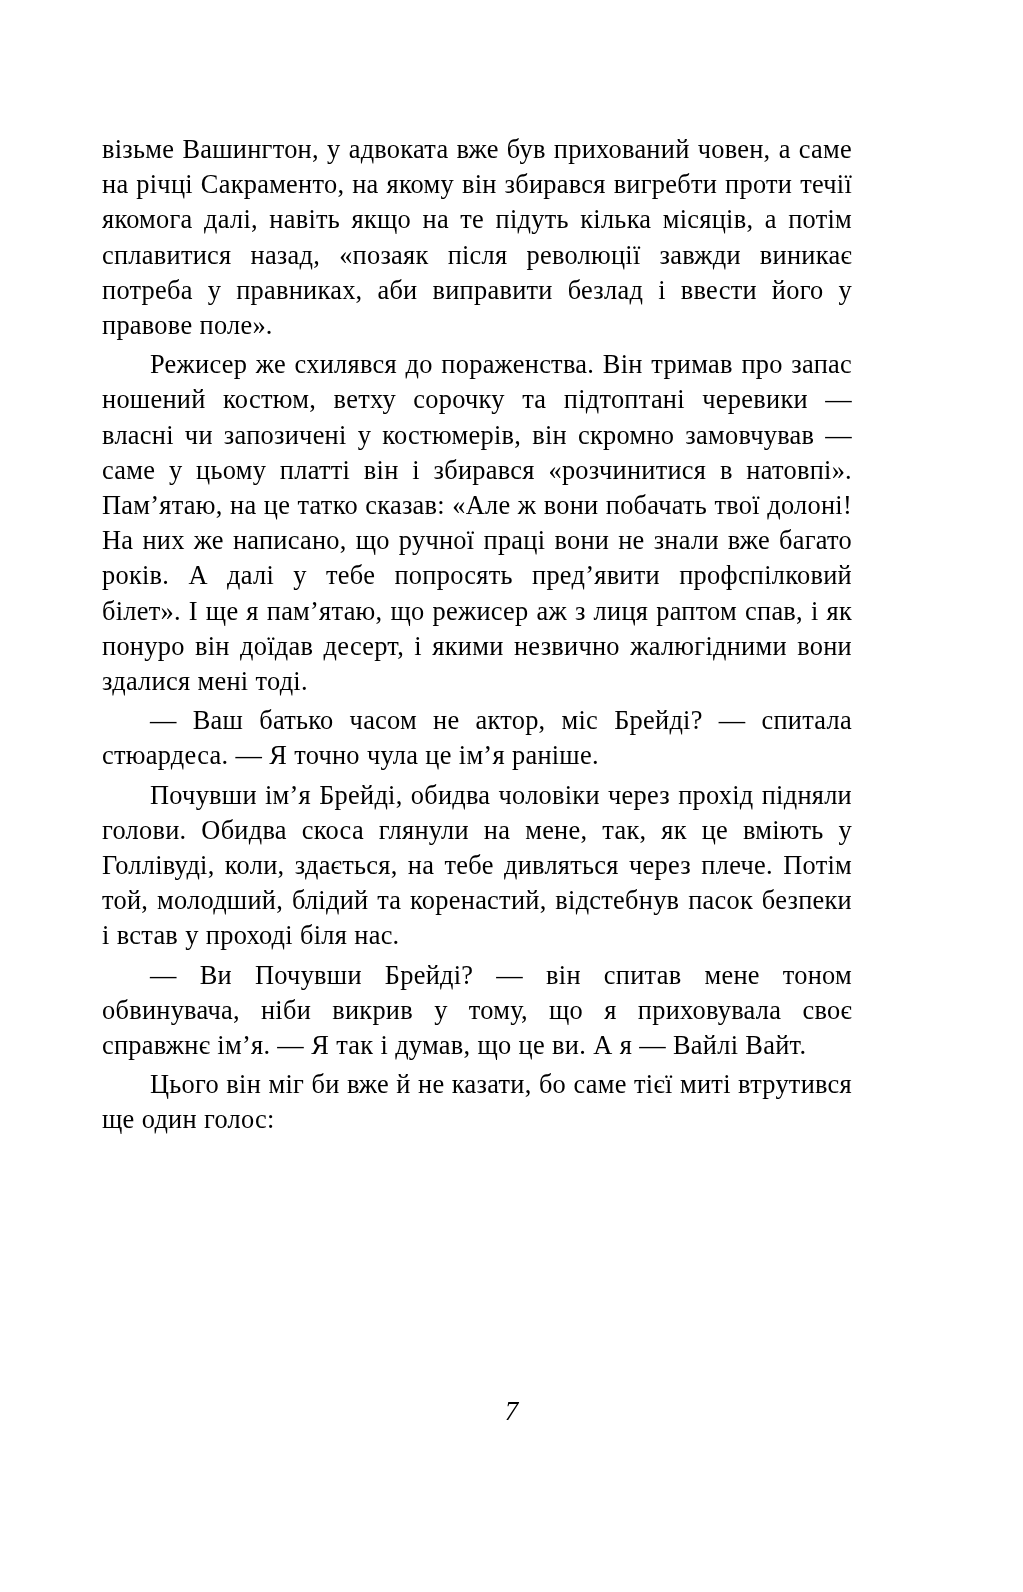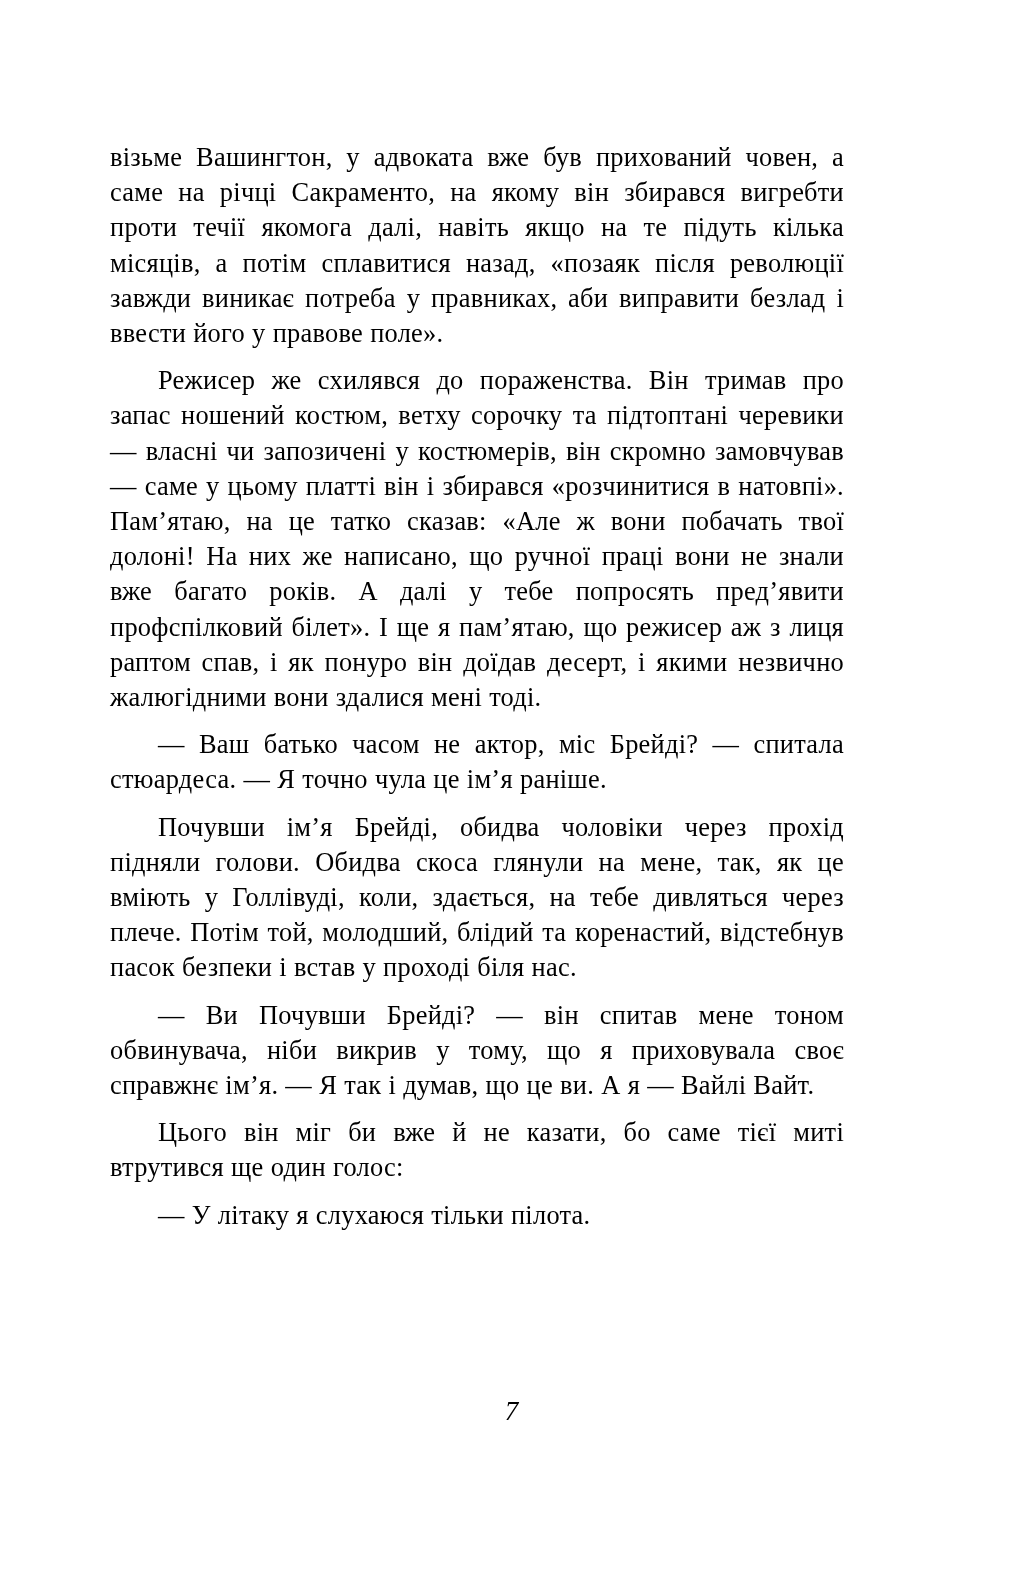--- a/index.html
+++ b/index.html
@@ -29,21 +29,21 @@
     width: 758px;
     text-align: justify;
     text-justify: inter-word;
     font-size: 26.4px;
     line-height: 35.2px;
     letter-spacing: 0.01em;
     word-spacing: 0.01em;
     -webkit-font-smoothing: antialiased;
   }
   .para {
-    margin: 12px;
+    margin: 4px;
     text-indent: 48px;
     text-align: justify;
     hyphens: manual;
   }
   .para.no-indent {
     text-indent: 0;
   }
   .para:last-child {
     text-align: justify;
   }
@@ -64,18 +64,17 @@
 
 <div class="page">
 
   <div class="text-block">
     <p class="para no-indent">візьме Вашингтон, у адвоката вже був прихований човен, а саме на річці Сакраменто, на якому він збирався вигребти проти течії якомога далі, навіть якщо на те підуть кілька місяців, а потім сплавитися назад, «позаяк після революції завжди виникає потреба у правниках, аби виправити безлад і ввести його у правове поле».</p>
     <p class="para">Режисер же схилявся до пораженства. Він тримав про запас ношений костюм, ветху сорочку та підтоптані черевики — власні чи запозичені у костюмерів, він скромно замовчував — саме у цьому платті він і збирався «розчинитися в натовпі». Пам’ятаю, на це татко сказав: «Але ж вони побачать твої долоні! На них же написано, що ручної праці вони не знали вже багато років. А далі у тебе попросять пред’явити профспілковий білет». І ще я пам’ятаю, що режисер аж з лиця раптом спав, і як понуро він доїдав десерт, і якими незвично жалюгідними вони здалися мені тоді.</p>
     <p class="para">— Ваш батько часом не актор, міс Брейді? — спитала стюардеса. — Я точно чула це ім’я раніше.</p>
     <p class="para">Почувши ім’я Брейді, обидва чоловіки через прохід підняли голови. Обидва скоса глянули на мене, так, як це вміють у Голлівуді, коли, здається, на тебе дивляться через плече. Потім той, молодший, блідий та коренастий, відстебнув пасок безпеки і встав у проході біля нас.</p>
     <p class="para">— Ви Почувши Брейді? — він спитав мене тоном обвинувача, ніби викрив у тому, що я приховувала своє справжнє ім’я. — Я так і думав, що це ви. А я — Вайлі Вайт.</p>
     <p class="para">Цього він міг би вже й не казати, бо саме тієї миті втрутився ще один голос:</p>
-    <p class="para">— У літаку я слухаюся тільки пілота.</p>
   </div>
 
   <div class="folio">7</div>
 
 </div>
 
 </body></html>

